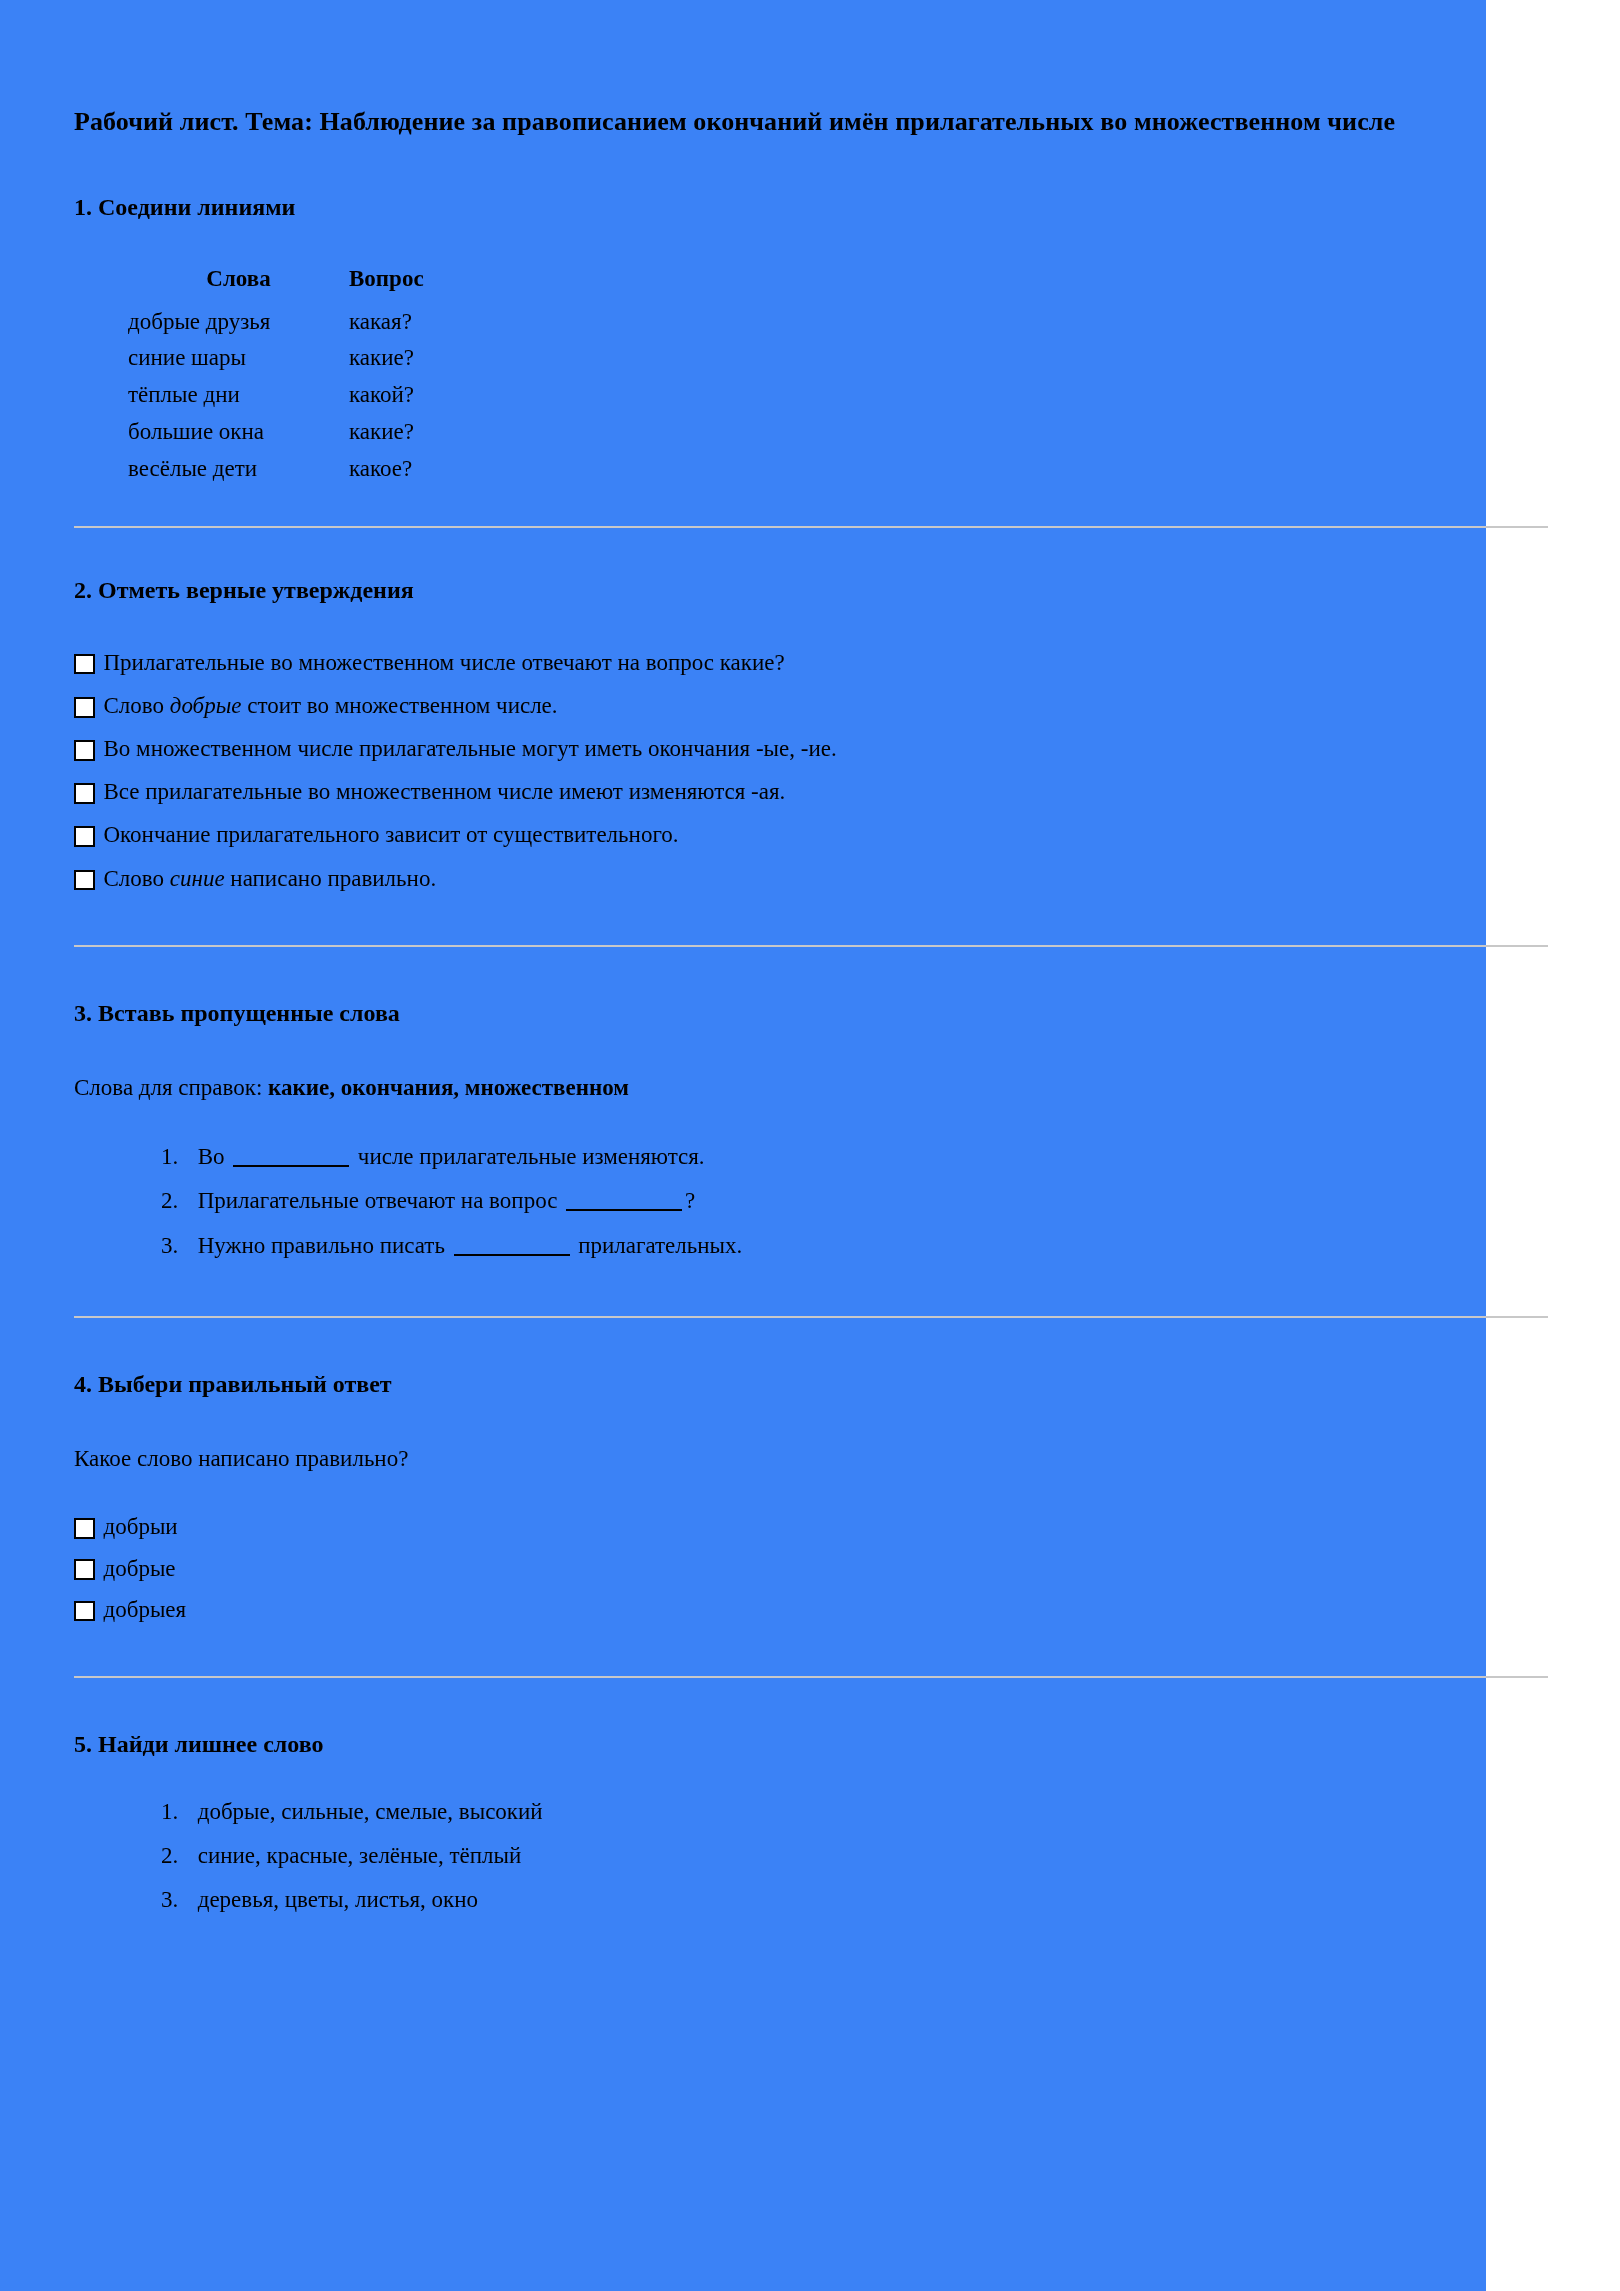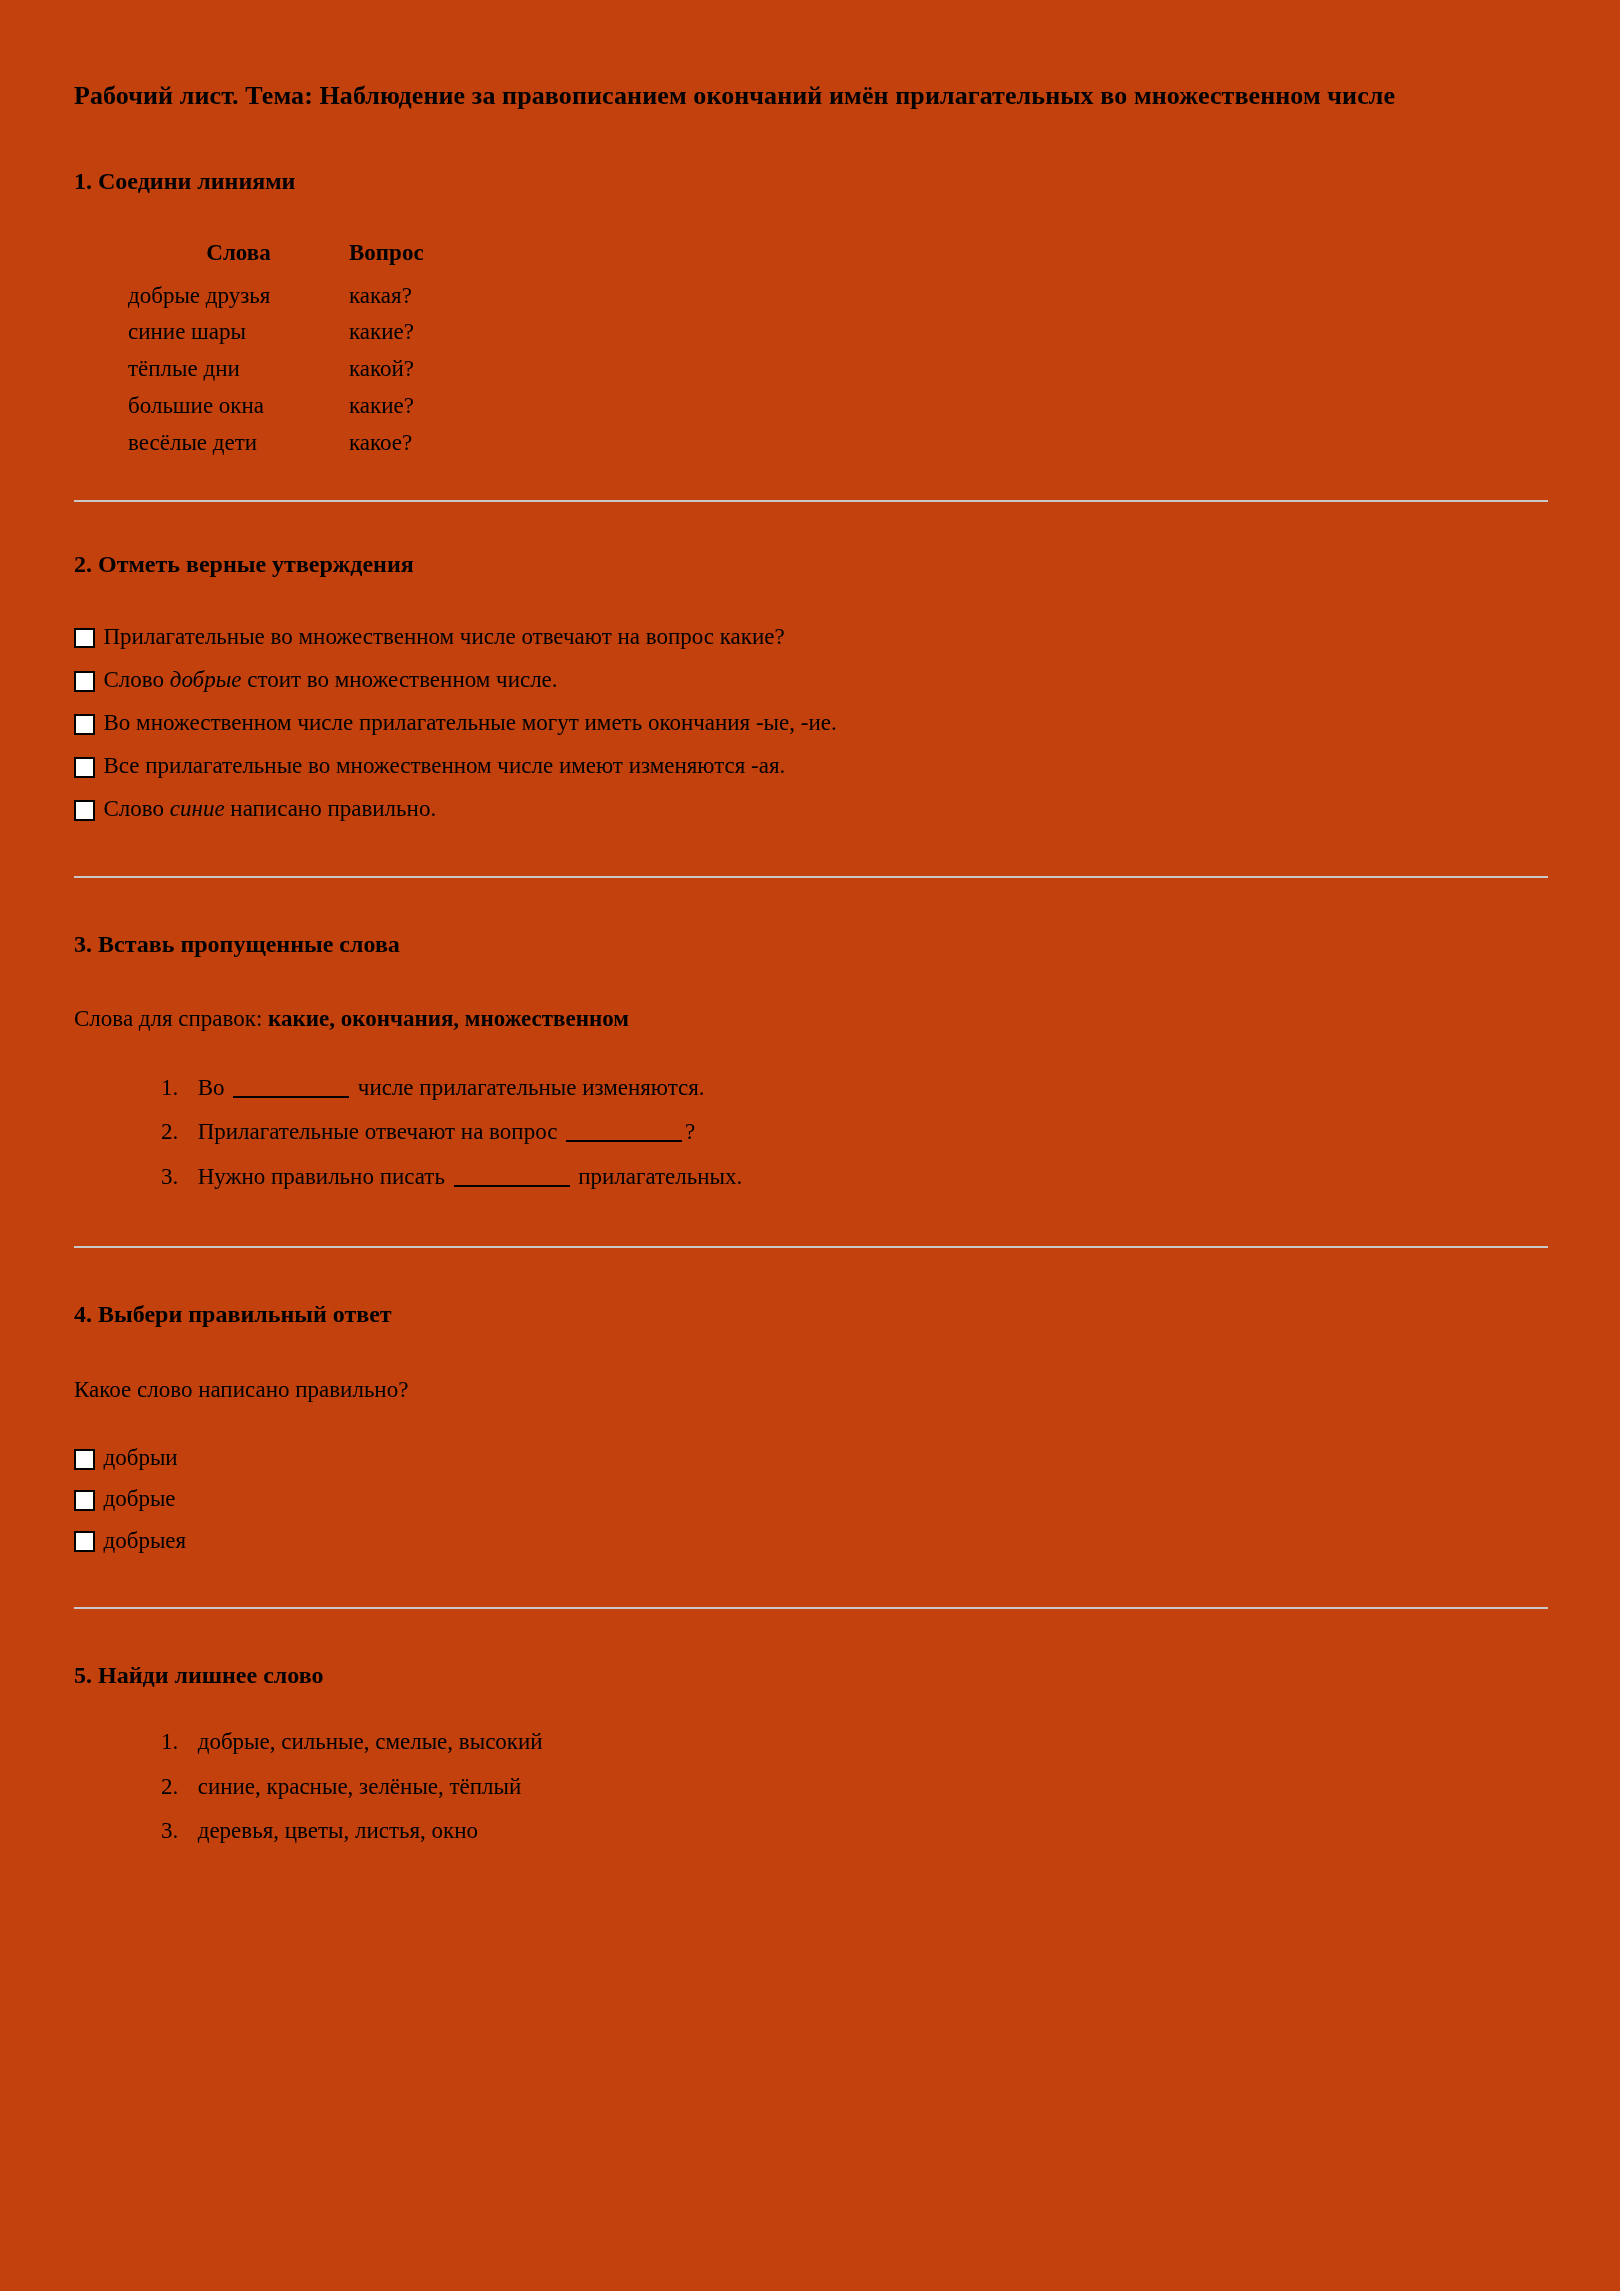--- a/index.html
+++ b/index.html
@@ -9,25 +9,25 @@
     background: #ffffff;
   }
   body {
     width: 1620px;
     min-height: 2292px;
     font-family: "Liberation Serif", "DejaVu Serif", serif;
     color: #000000;
     -webkit-font-smoothing: antialiased;
   }
   .page {
-    width: 1620px;
+    width: 1486px;
     min-height: 2292px;
     box-sizing: border-box;
-    padding: 78px 74px 39px 74px;
-    background: #c2410c;
+    padding: 104px 74px 39px 74px;
+    background: #3b82f6;
   }
 
   
   .doc-title {
     font-size: 26px;
     font-weight: bold;
     line-height: 1.42;
     margin: 0 0 0 0;
     max-width: 1402px;
     letter-spacing: 0.1px;
@@ -231,20 +231,24 @@
       <li class="check-item">
         <span class="checkbox-glyph"></span>
         <span class="check-text"><span>Во множественном числе прилагательные могут иметь окончания -ые, -ие.</span><span class="it"></span><span></span></span>
       </li>
       <li class="check-item">
         <span class="checkbox-glyph"></span>
         <span class="check-text"><span>Все прилагательные во множественном числе имеют изменяются -ая.</span><span class="it"></span><span></span></span>
       </li>
       <li class="check-item">
         <span class="checkbox-glyph"></span>
+        <span class="check-text"><span>Окончание прилагательного зависит от существительного.</span><span class="it"></span><span></span></span>
+      </li>
+      <li class="check-item">
+        <span class="checkbox-glyph"></span>
         <span class="check-text"><span>Слово </span><span class="it">синие</span><span> написано правильно.</span></span>
       </li>
     </ul>
   </div>
 
   <div class="rule-wrap">
     <hr class="rule">
   </div>
 
   <div class="section">

